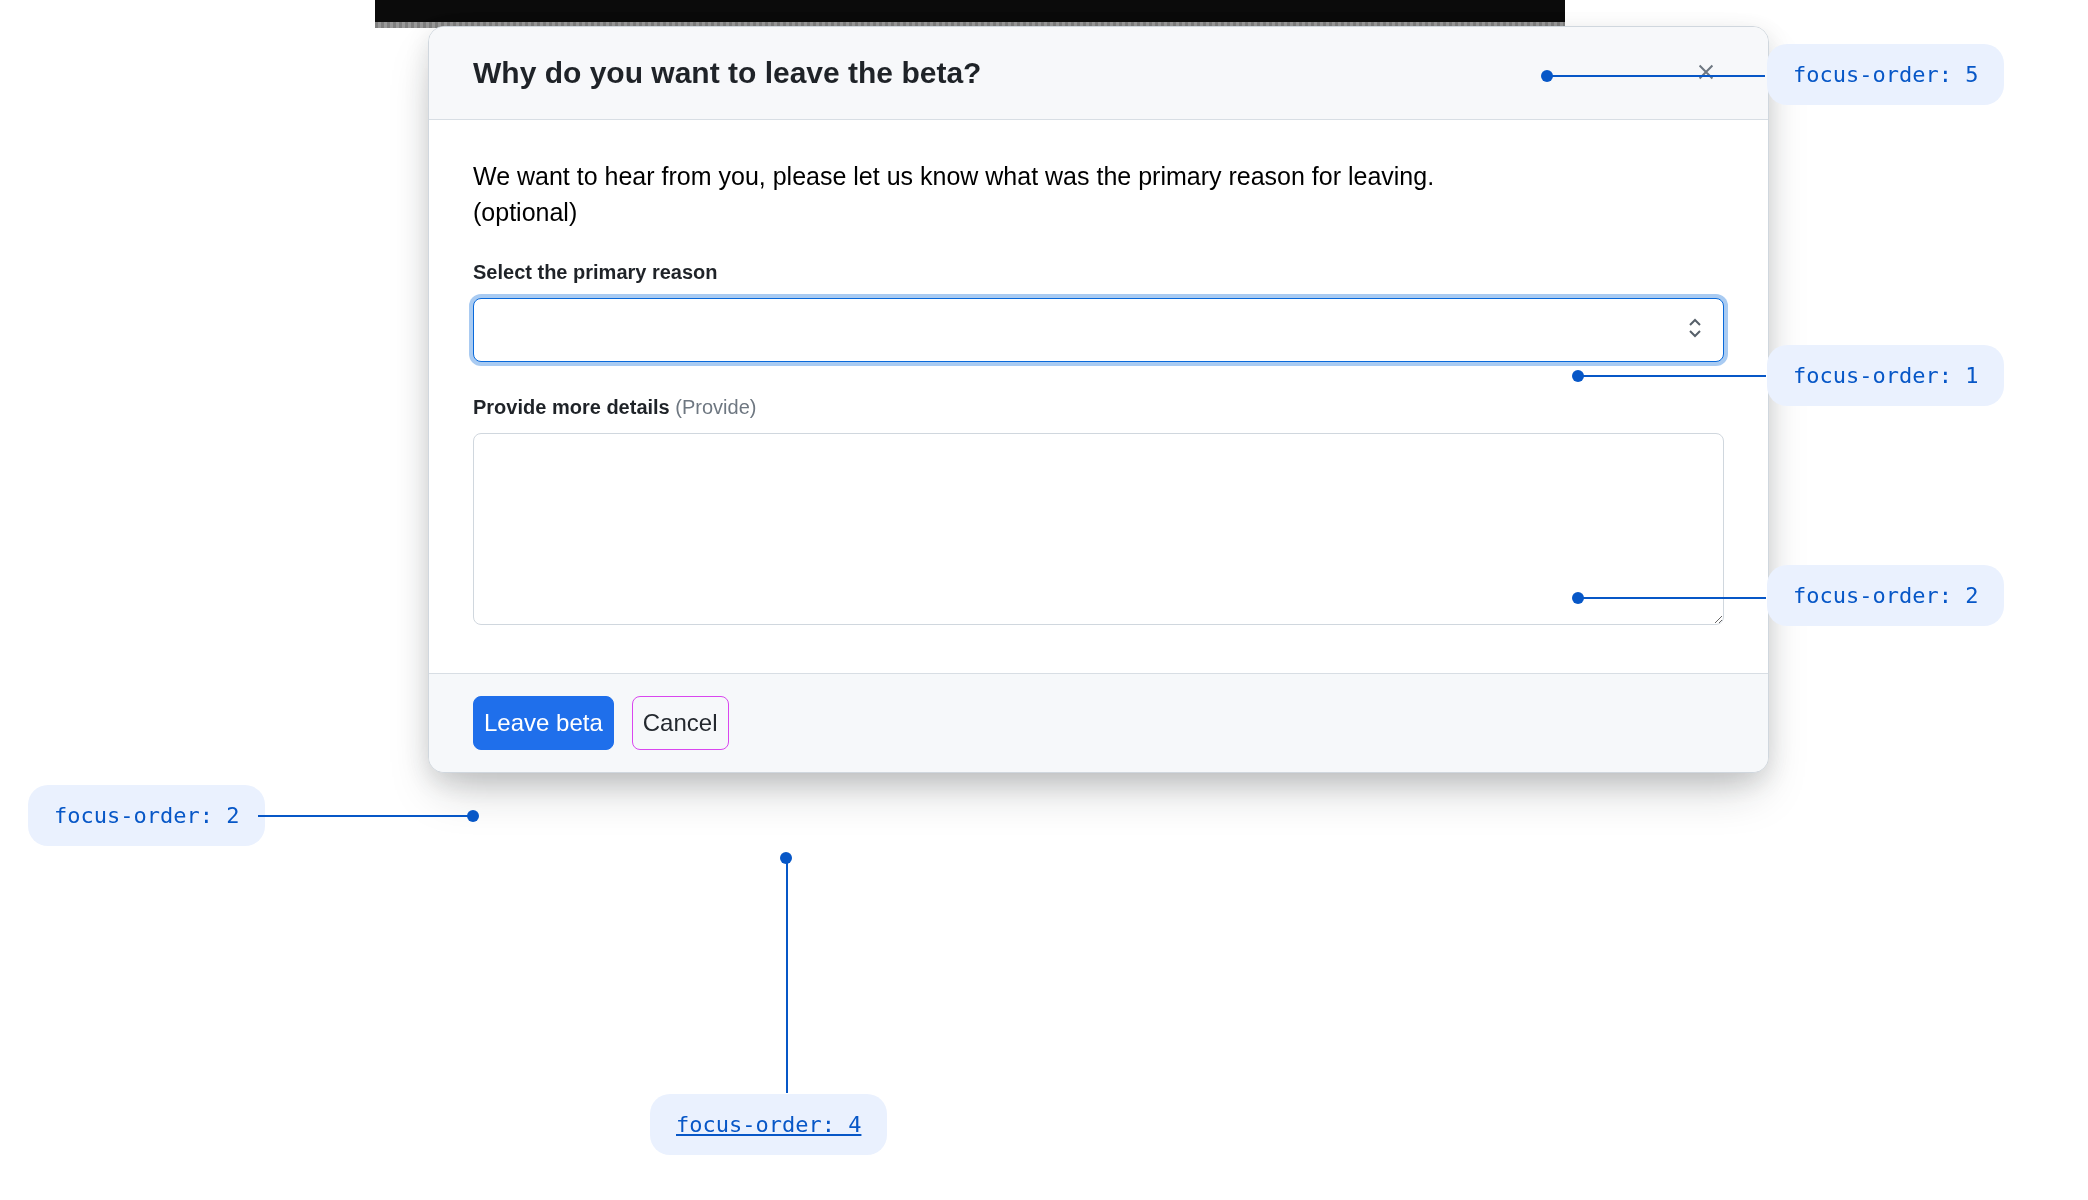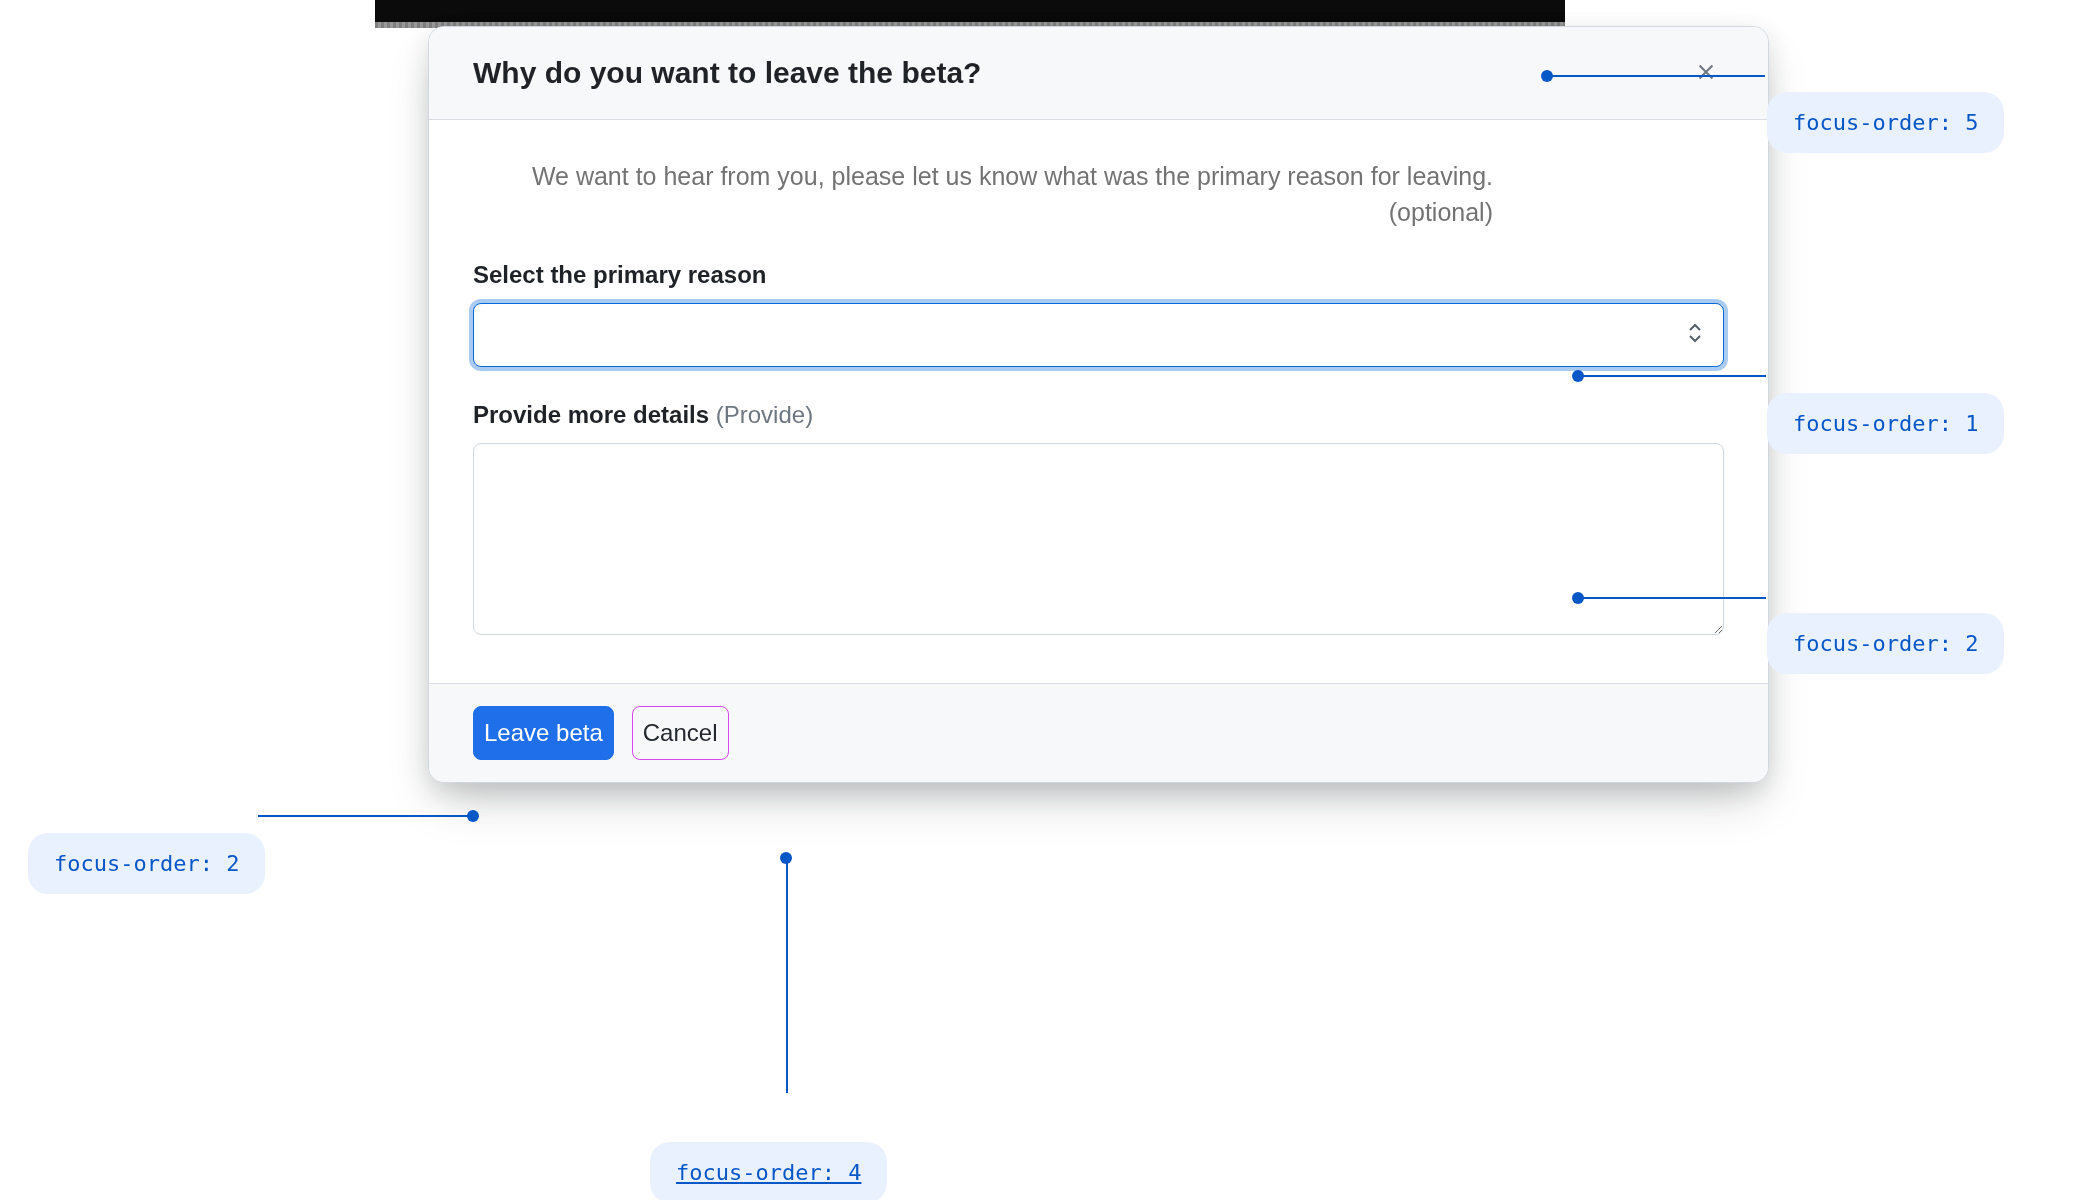--- a/index.html
+++ b/index.html
@@ -66,27 +66,26 @@
   }
   .close-btn svg { width: 22px; height: 22px; stroke: currentColor; stroke-width: 2.2; }
 
   .dialog-body {
     padding: 38px 44px 44px 44px;
     background: #ffffff;
   }
   .intro {
     font-size: 25px;
     line-height: 1.45;
-    color: #737373;
+    color: #000000;
     margin: 0 0 30px 0;
     max-width: 1020px;
-    text-align: right;
   }
   .field-label {
-    font-size: 24px;
+    font-size: 20px;
     font-weight: 700;
     color: #1f2328;
     display: block;
     margin-bottom: 14px;
   }
   .field-label .opt {
     font-weight: 400;
     color: #6e7781;
   }
   .select-wrap {
@@ -159,21 +158,20 @@
   
   .callout {
     position: absolute;
     background: #eaf1fe;
     color: #0757c7;
     font-family: ui-monospace, SFMono-Regular, Menlo, Consolas, monospace;
     font-size: 22px;
     padding: 18px 26px;
     border-radius: 20px;
     white-space: nowrap;
-    margin-top: 48px;
   }
   .leader {
     position: absolute;
     height: 0;
     border-top: 2px solid #0757c7;
   }
   .leader-v {
     position: absolute;
     width: 0;
     border-left: 2px solid #0757c7;

